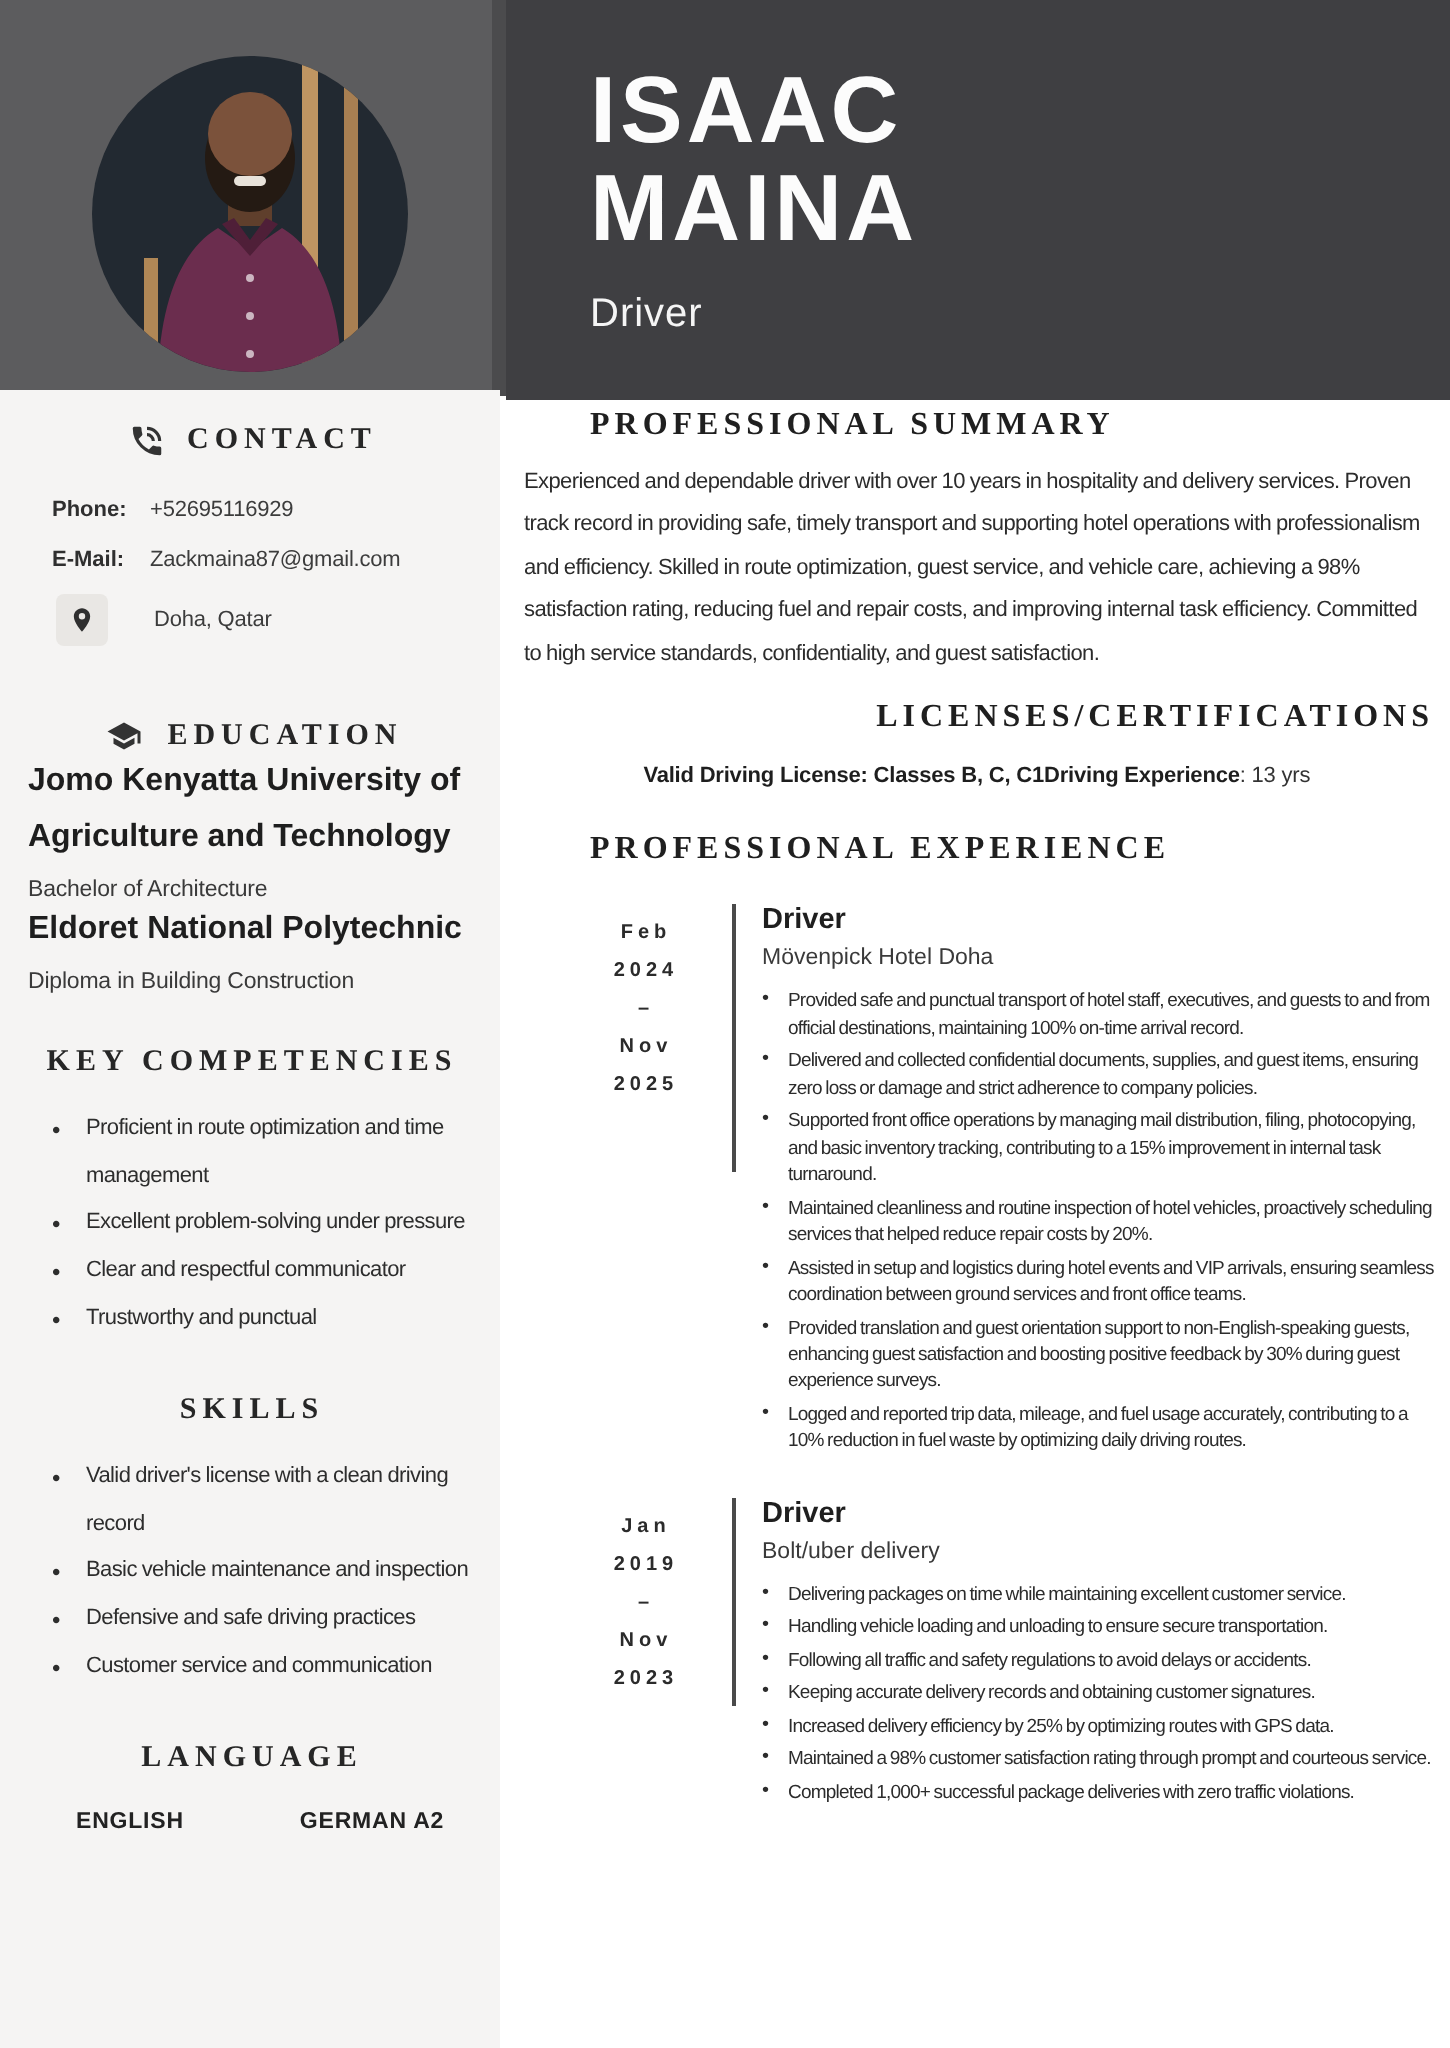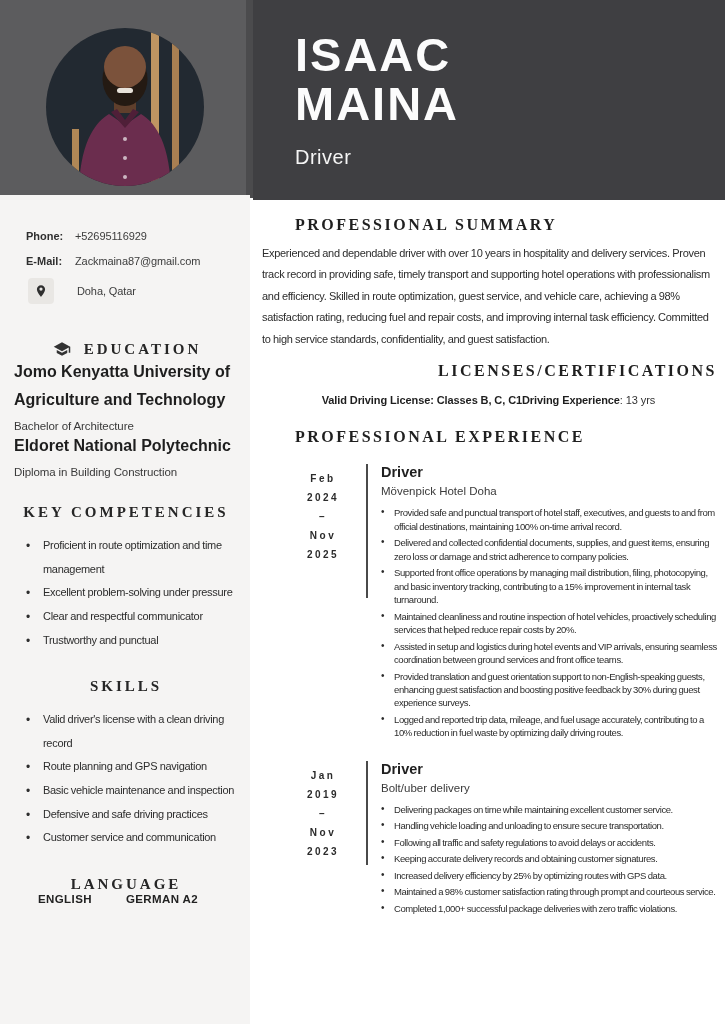--- a/index.html
+++ b/index.html
@@ -30,26 +30,26 @@
            align-items:center;justify-content:center;margin:0 23px 0 2px;flex:none;}
   .edu-section{margin-top:36px;}
   .edu-item{padding-left:2px;}
   .school{font-weight:700;font-size:16px;line-height:1.75;color:#1e1e1e;}
   .degree{font-size:11.5px;margin-top:6px;color:#3a3a3a;letter-spacing:-0.1px;}
   .side-section{margin-top:26px;}
   .side-bullets{list-style:none;margin:13px 0 0 0;padding:0 0 0 14px;}
   .side-bullets li{position:relative;padding-left:17px;font-size:11px;line-height:2.15;
                    letter-spacing:-0.3px;word-spacing:-0.3px;color:#2d2d2d;}
   .side-bullets li::before{content:"\2022";position:absolute;left:0;top:0;font-size:12px;}
-  .lang-row{display:flex;gap:34px;padding-left:26px;}
+  .lang-row{display:flex;gap:58px;padding-left:26px;margin-top:17px;}
   .lang-item{font-weight:700;font-size:11.5px;letter-spacing:.4px;color:#222;}
 
   
   .main{position:absolute;left:250px;top:200px;width:475px;height:824px;background:#fff;
-        box-sizing:border-box;padding:16px 8px 0 12px;}
+        box-sizing:border-box;padding:4px 8px 0 12px;}
   .main-heading{font-family:"Liberation Serif",serif;font-weight:700;font-size:16px;
                 letter-spacing:2.5px;color:#1f1f1f;margin:0 0 0 33px;}
   .summary-text{margin-top:9px;font-size:11px;line-height:1.95;color:#2c2c2c;
                 letter-spacing:-0.3px;word-spacing:-0.3px;width:448px;}
   .licenses{margin-top:12px;text-align:right;}
   .license-row{display:flex;margin:14px 0 0 10px;font-size:11px;letter-spacing:-0.1px;}
   .license-left{width:250px;font-weight:700;color:#1e1e1e;flex:none;}
   .license-label{font-weight:700;color:#1e1e1e;}
   .license-value{color:#333;}
   .experience{margin-top:22px;}
@@ -98,20 +98,27 @@
   <div class="header-sep"></div>
   <div class="header-right">
     <div class="name-line">ISAAC</div>
     <div class="name-line">MAINA</div>
     <div class="role-sub">Driver</div>
   </div>
 
   <aside class="sidebar">
 
     <section>
+      <div class="side-heading">
+        <svg width="19" height="19" viewBox="0 0 24 24" fill="#333" aria-hidden="true">
+          <path d="M20 15.5c-1.25 0-2.45-.2-3.57-.57a1 1 0 0 0-1.02.24l-2.2 2.2a15.05 15.05 0 0 1-6.59-6.59l2.2-2.2c.27-.27.35-.67.24-1.02A11.36 11.36 0 0 1 8.5 4 1 1 0 0 0 7.5 3H4a1 1 0 0 0-1 1 17 17 0 0 0 17 17 1 1 0 0 0 1-1v-3.5a1 1 0 0 0-1-1z"></path>
+          <path d="M19 12h2a9 9 0 0 0-9-9v2a7 7 0 0 1 7 7zm-4 0h2a5 5 0 0 0-5-5v2a3 3 0 0 1 3 3z"></path>
+        </svg>
+        <span>CONTACT</span>
+      </div>
       <div class="contact-rows">
         <div class="c-row">
           <span class="c-label">Phone:</span>
           <span class="c-value">+52695116929</span>
         </div>
         <div class="c-row">
           <span class="c-label">E-Mail:</span>
           <span class="c-value">Zackmaina87@gmail.com</span>
         </div>
         <div class="c-row">
@@ -155,21 +162,20 @@
           <li>Clear and respectful communicator</li>
           <li>Trustworthy and punctual</li>
         </ul>
     </section>
 
     <section class="side-section">
       <div class="side-heading">SKILLS</div>
       <ul class="side-bullets">
 
       <li>Valid driver's license with a clean driving record</li>
-          <li>Route planning and GPS navigation</li>
           <li>Basic vehicle maintenance and inspection</li>
           <li>Defensive and safe driving practices</li>
           <li>Customer service and communication</li>
         </ul>
     </section>
 
     <section class="side-section">
       <div class="side-heading">LANGUAGE</div>
       <div class="lang-row">
 

